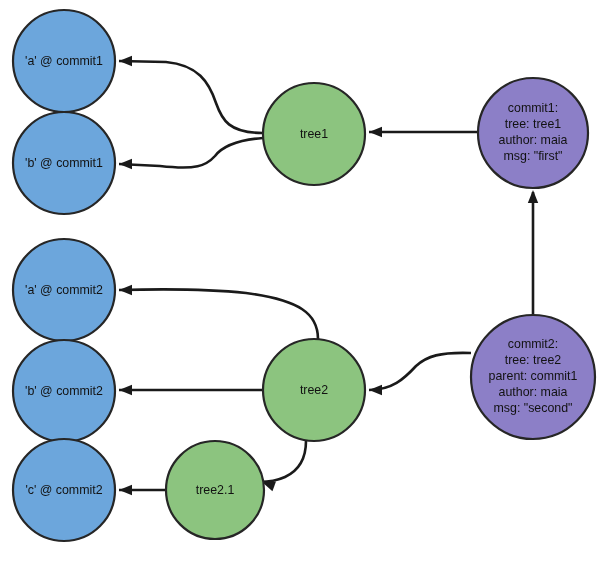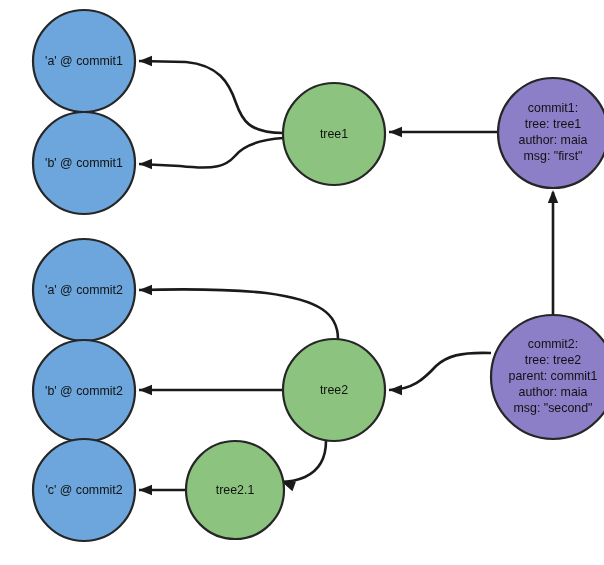--- a/index.html
+++ b/index.html
@@ -10,21 +10,20 @@
   body {
     width: 604px;
     height: 565px;
     font-family: "Liberation Sans", sans-serif;
     overflow: hidden;
   }
   #diagram-root {
     position: relative;
     width: 536px;
     height: 565px;
-    padding-left: 20px;
   }
   svg#graph {
     display: block;
     width: 604px;
     height: 565px;
   }
   .node-shape {
     stroke: #262626;
     stroke-width: 2.2;
   }

